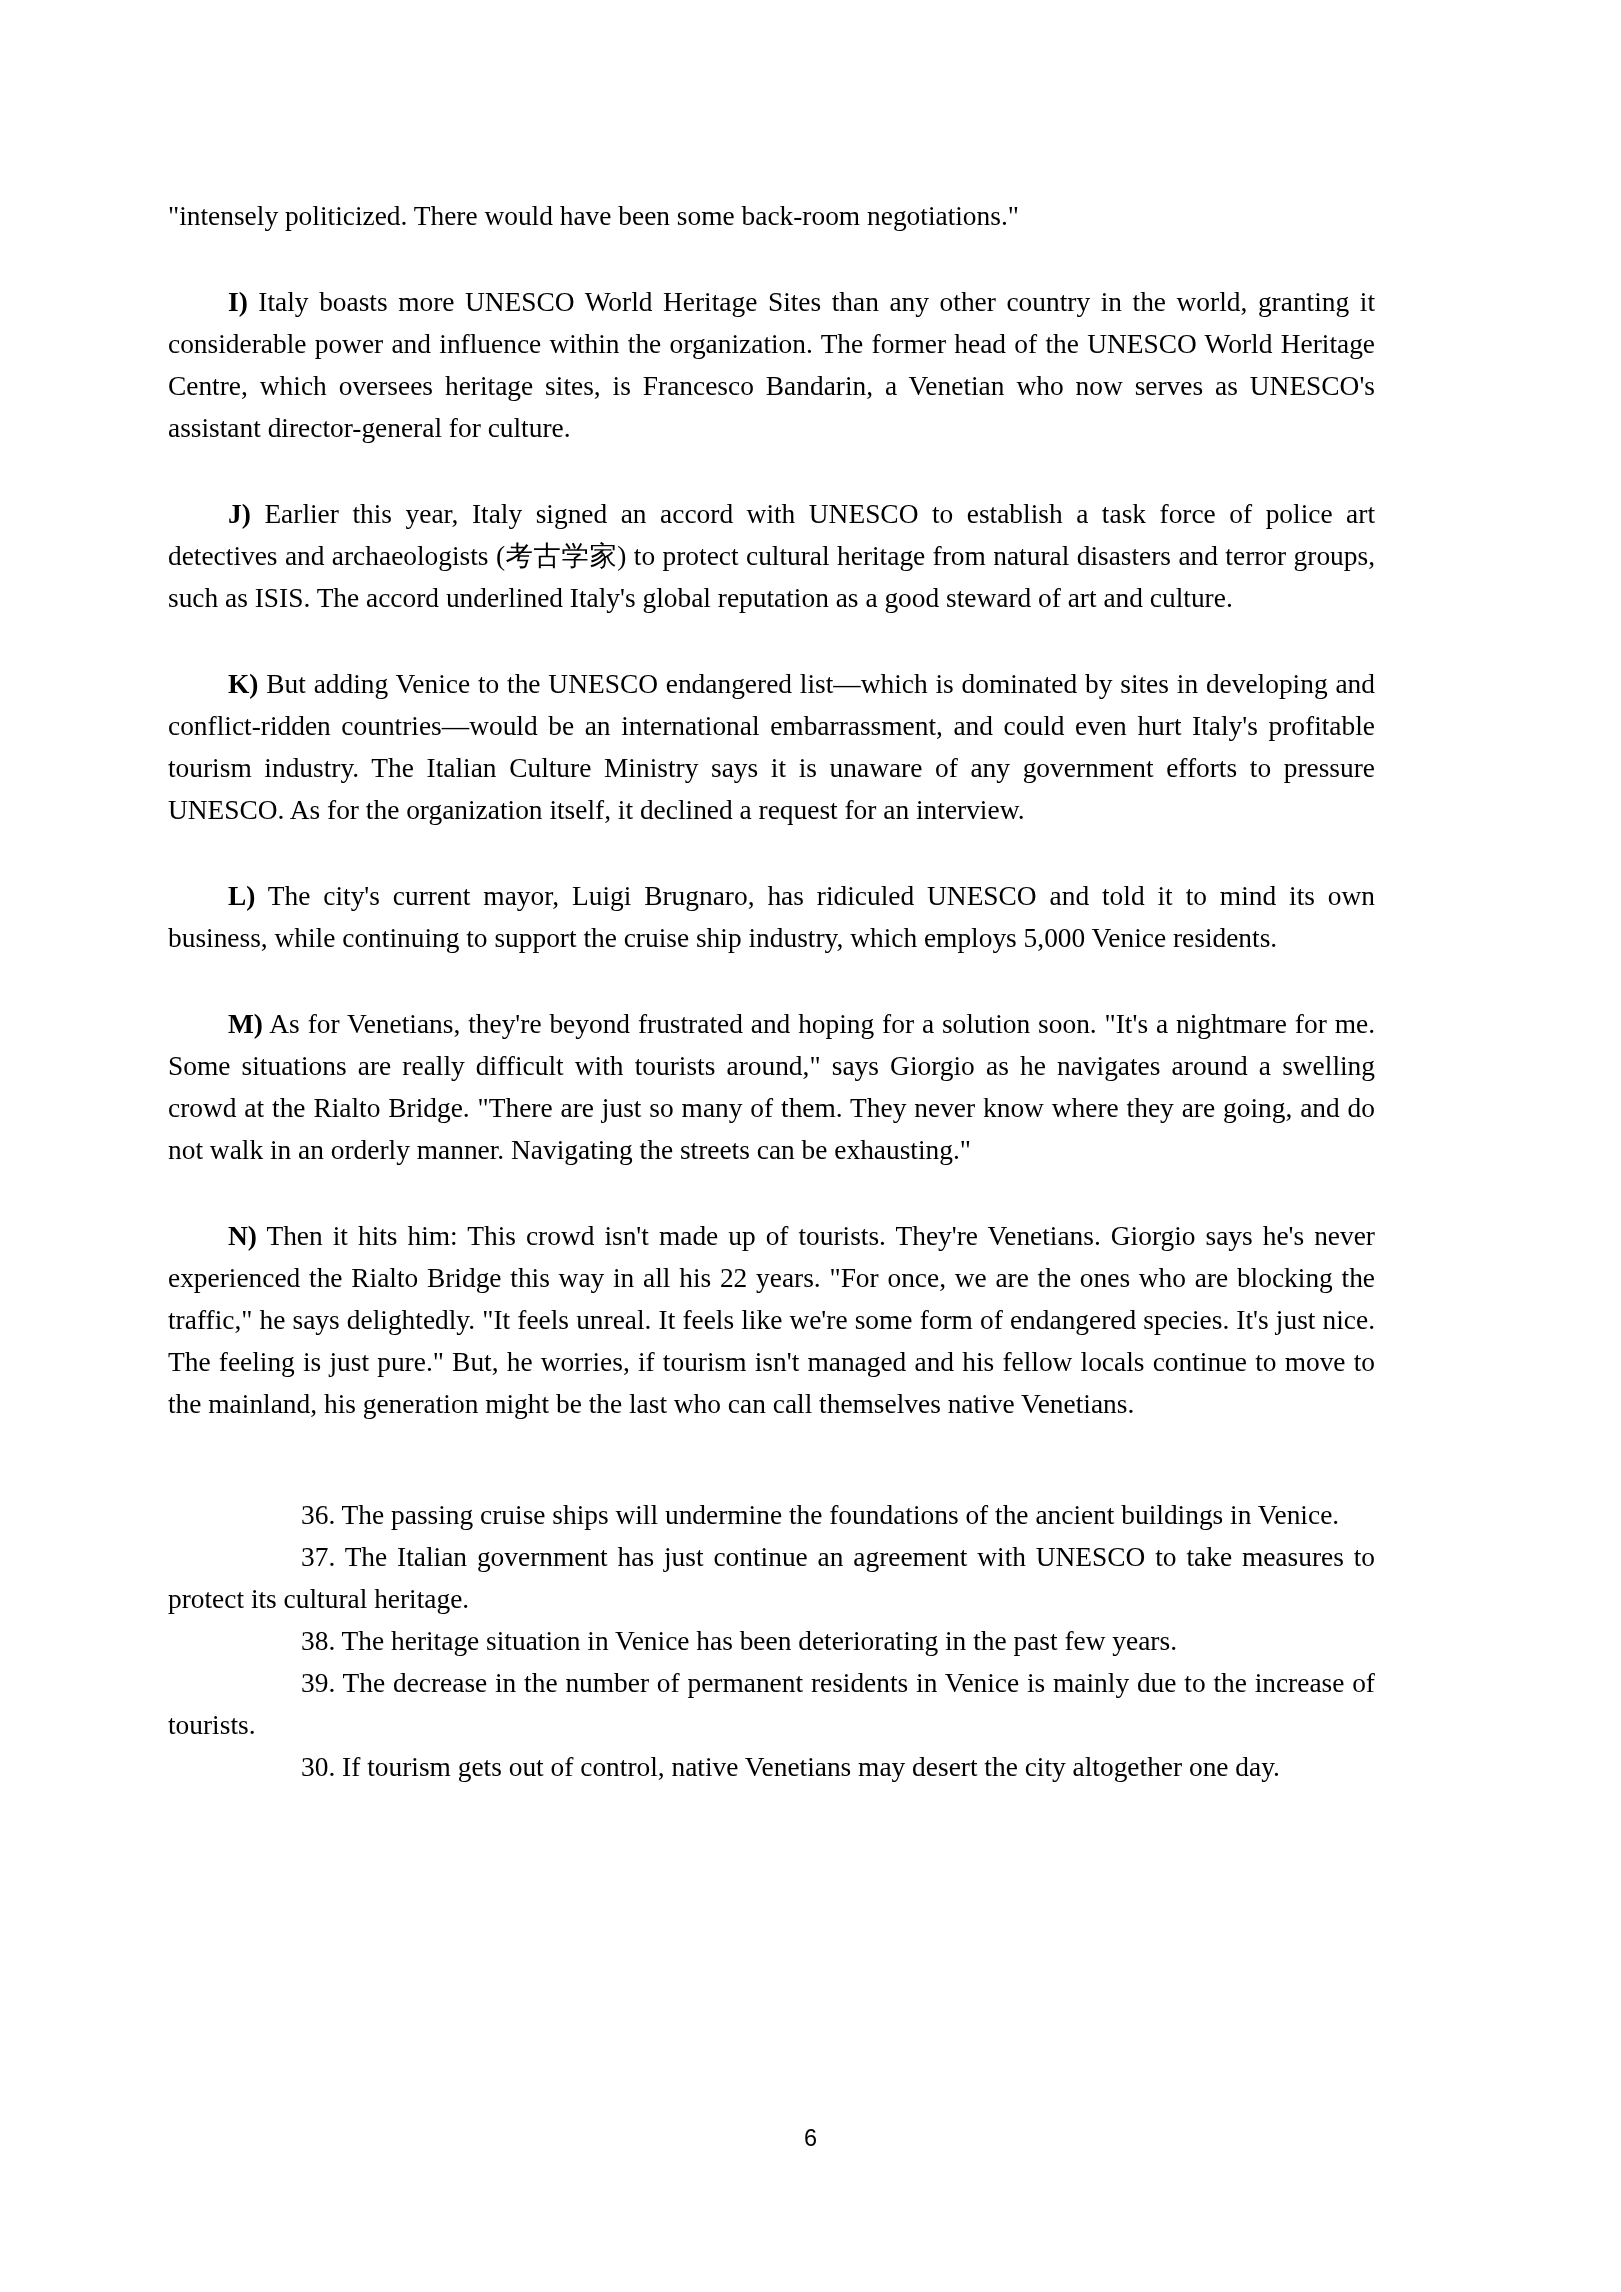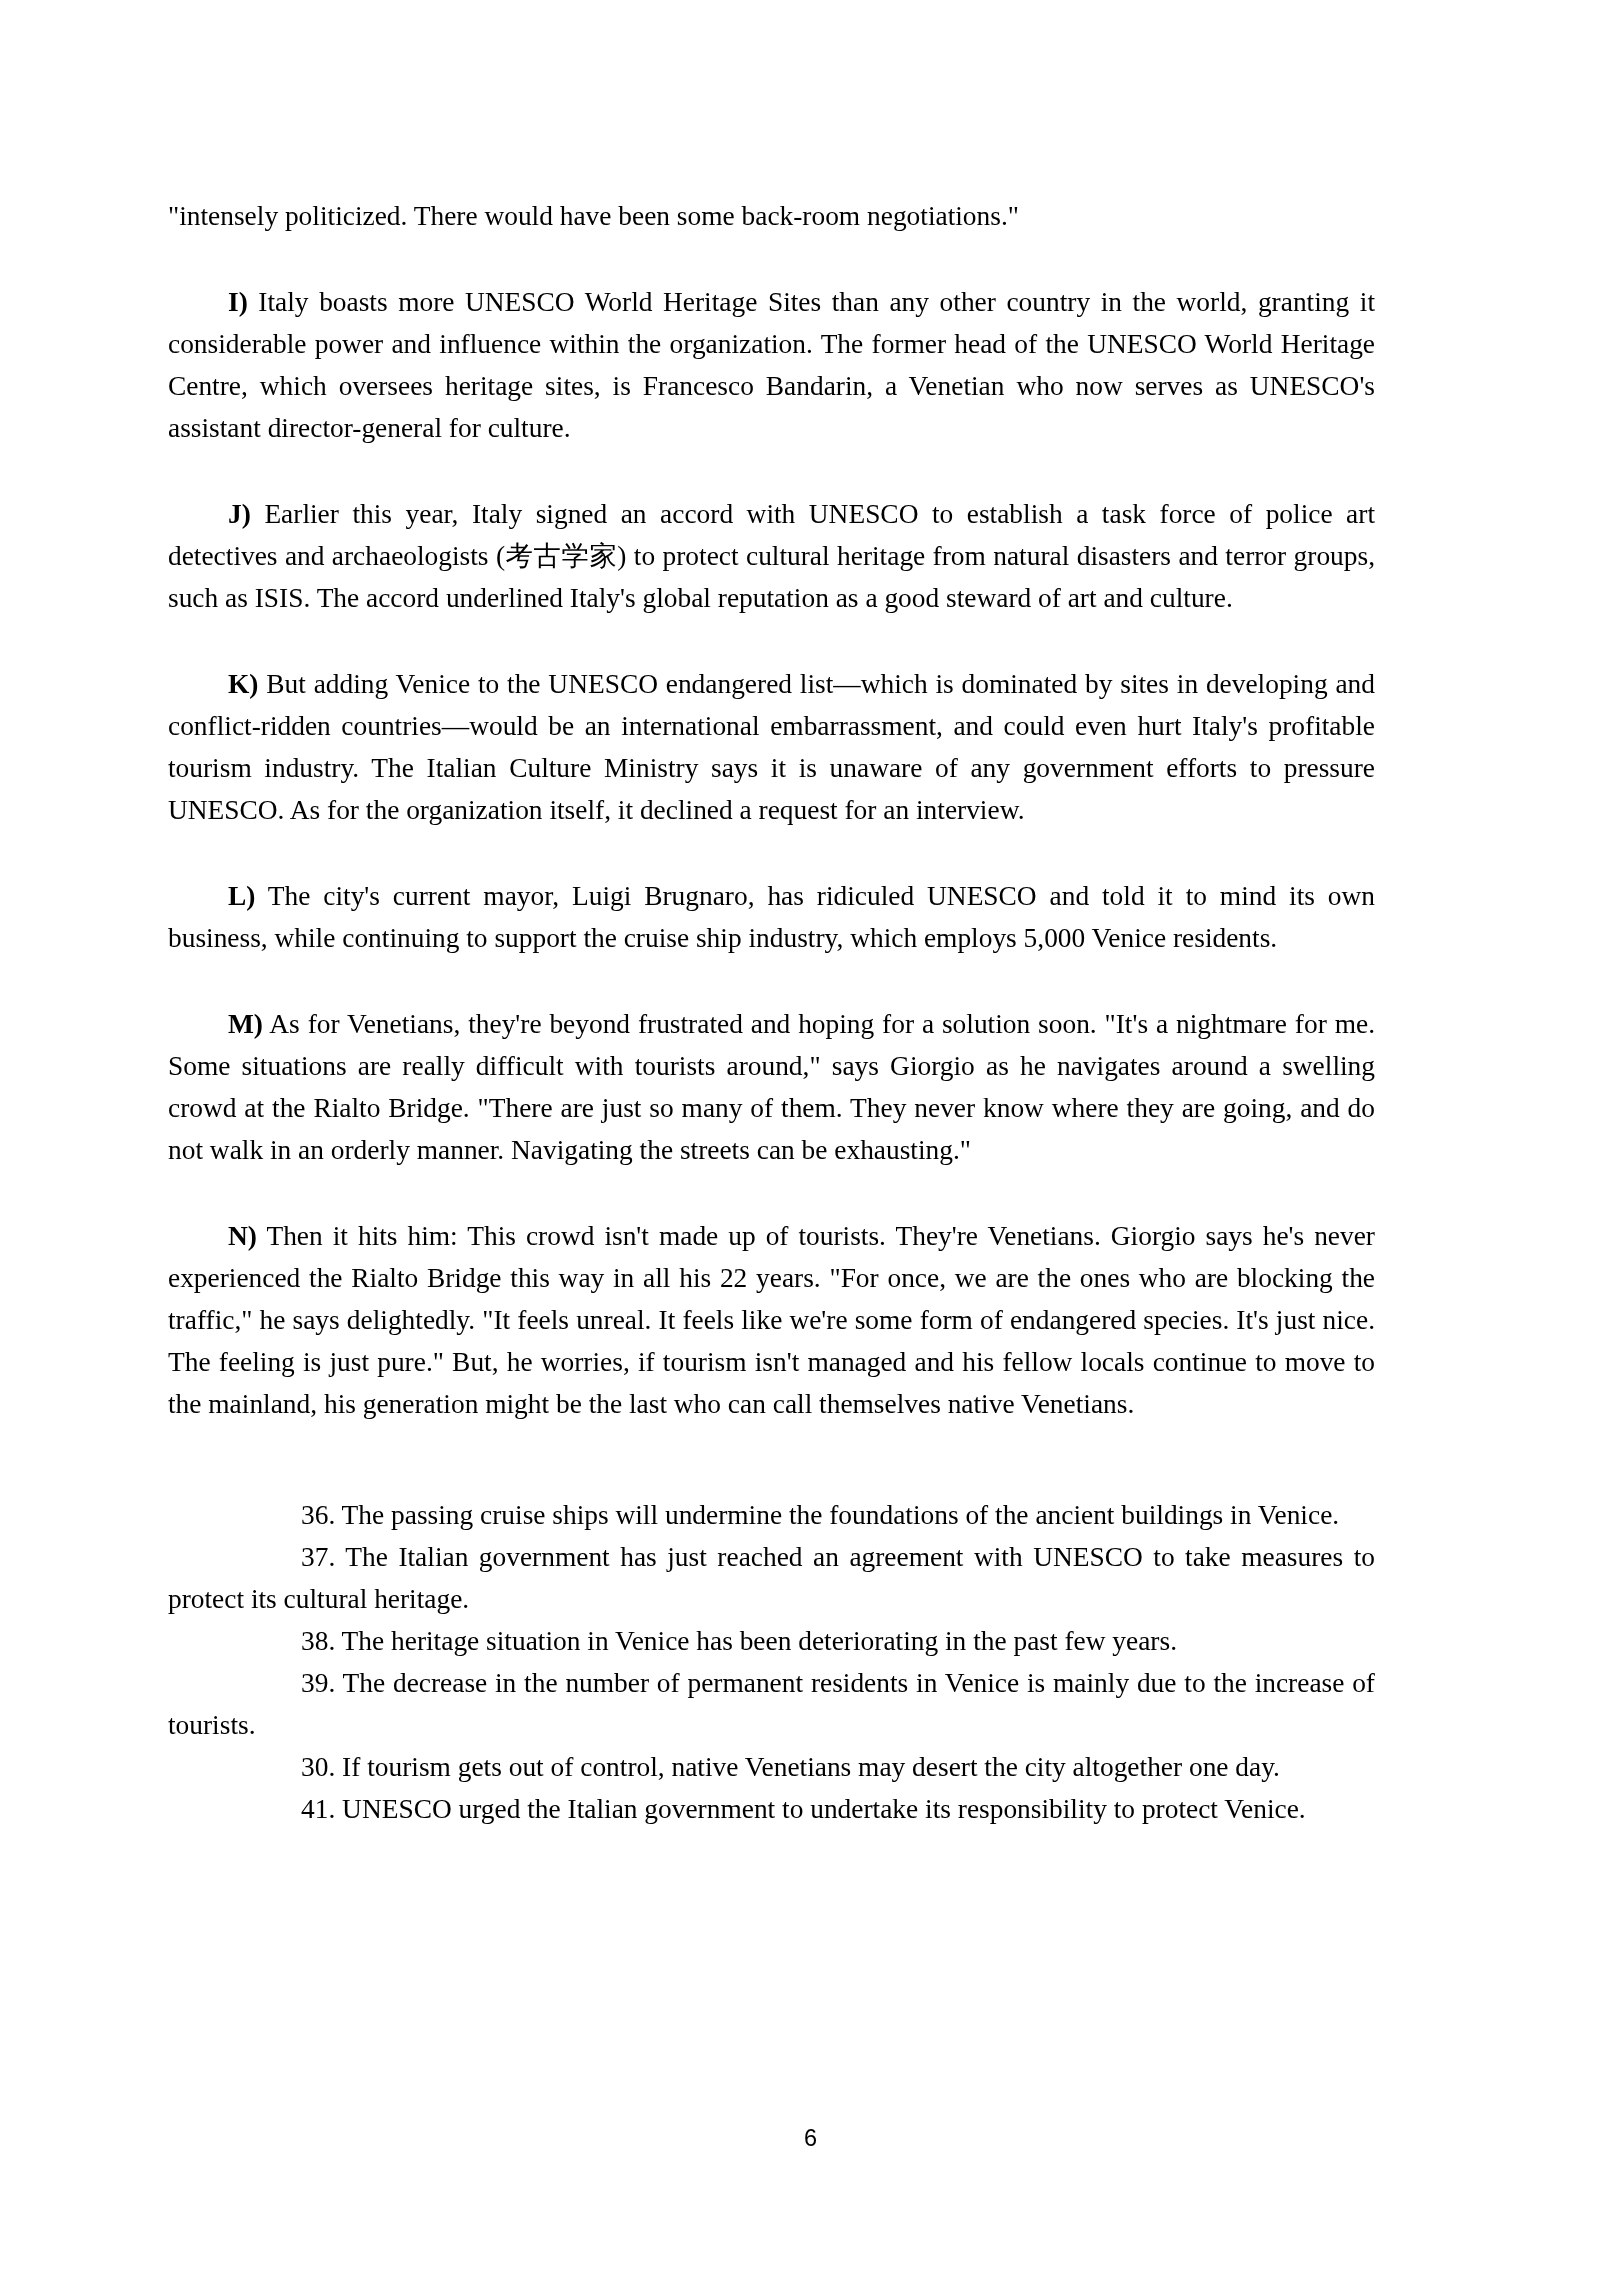--- a/index.html
+++ b/index.html
@@ -67,24 +67,23 @@
     <p class="para"><b class="plabel">K)</b> <span class="ptext">But adding Venice to the UNESCO endangered list—which is dominated by sites in developing and conflict-ridden countries—would be an international embarrassment, and could even hurt Italy's profitable tourism industry. The Italian Culture Ministry says it is unaware of any government efforts to pressure UNESCO. As for the organization itself, it declined a request for an interview.</span></p>
 
     <p class="para"><b class="plabel">L)</b> <span class="ptext">The city's current mayor, Luigi Brugnaro, has ridiculed UNESCO and told it to mind its own business, while continuing to support the cruise ship industry, which employs 5,000 Venice residents.</span></p>
 
     <p class="para"><b class="plabel">M)</b> <span class="ptext">As for Venetians, they're beyond frustrated and hoping for a solution soon. "It's a nightmare for me. Some situations are really difficult with tourists around," says Giorgio as he navigates around a swelling crowd at the Rialto Bridge. "There are just so many of them. They never know where they are going, and do not walk in an orderly manner. Navigating the streets can be exhausting."</span></p>
 
     <p class="para"><b class="plabel">N)</b> <span class="ptext">Then it hits him: This crowd isn't made up of tourists. They're Venetians. Giorgio says he's never experienced the Rialto Bridge this way in all his 22 years. "For once, we are the ones who are blocking the traffic," he says delightedly. "It feels unreal. It feels like we're some form of endangered species. It's just nice. The feeling is just pure." But, he worries, if tourism isn't managed and his fellow locals continue to move to the mainland, his generation might be the last who can call themselves native Venetians.</span></p>
 
     <div class="questions">
       <p class="qitem"><span class="qnum">36.</span> <span class="qtext">The passing cruise ships will undermine the foundations of the ancient buildings in Venice.</span></p>
-      <p class="qitem"><span class="qnum">37.</span> <span class="qtext">The Italian government has just reached an agreement with UNESCO to take measures to protect its cultural heritage.</span></p>
+      <p class="qitem"><span class="qnum">37.</span> <span class="qtext">The Italian government has just continue an agreement with UNESCO to take measures to protect its cultural heritage.</span></p>
       <p class="qitem"><span class="qnum">38.</span> <span class="qtext">The heritage situation in Venice has been deteriorating in the past few years.</span></p>
       <p class="qitem"><span class="qnum">39.</span> <span class="qtext">The decrease in the number of permanent residents in Venice is mainly due to the increase of tourists.</span></p>
       <p class="qitem"><span class="qnum">30.</span> <span class="qtext">If tourism gets out of control, native Venetians may desert the city altogether one day.</span></p>
-      <p class="qitem"><span class="qnum">41.</span> <span class="qtext">UNESCO urged the Italian government to undertake its responsibility to protect Venice.</span></p>
     </div>
 
   </div>
 
   <div class="page-number">6</div>
 </div>
 
 
 </body></html>

